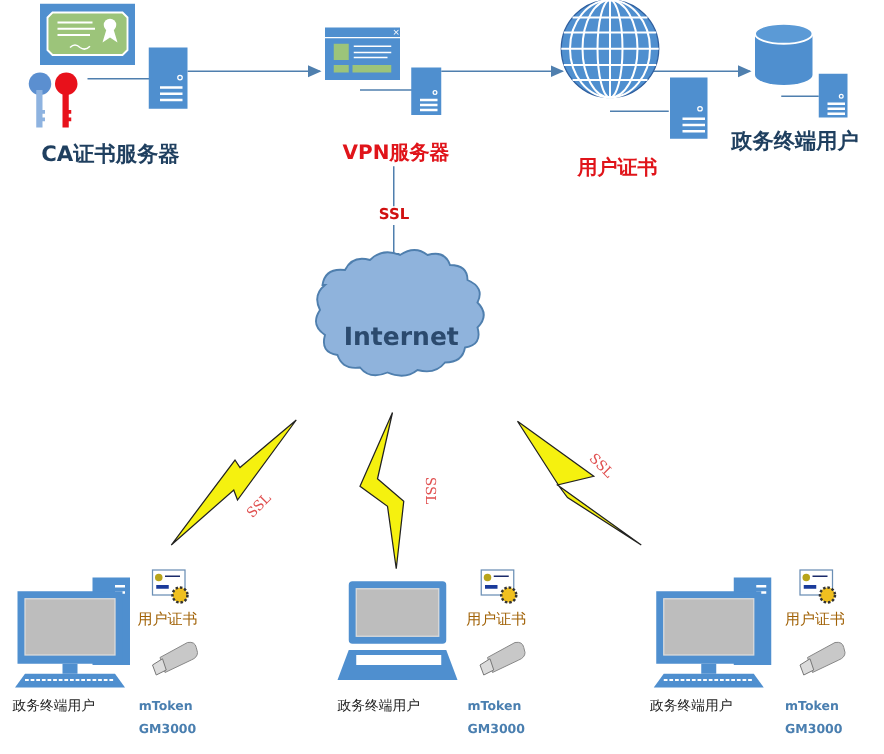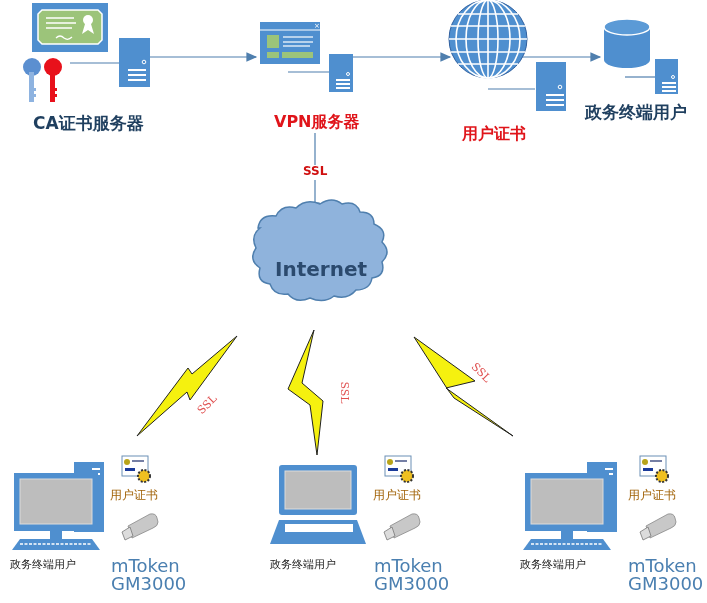--- a/index.html
+++ b/index.html
@@ -7,21 +7,21 @@
          font-family:"DejaVu Sans", "Liberation Sans", sans-serif; }
   .abs { position:absolute; }
   svg.layer { position:absolute; left:0; top:0; }
   .lbl-dark { color:#1f3f5f; font-weight:bold; font-size:17px; white-space:nowrap; }
   .lbl-red  { color:#e0141a; font-weight:bold; font-size:16px; white-space:nowrap; }
   .ssl-top  { color:#d01010; font-weight:bold; font-size:12px; }
   .ssl-bolt { color:#e05050; font-family:"DejaVu Serif","Liberation Serif",serif; font-size:11px; }
   .internet { color:#2b4a6e; font-weight:bold; font-size:20px; }
   .user-lbl { color:#222; font-size:11px; white-space:nowrap; }
   .cert-lbl { color:#a16207; font-size:12px; white-space:nowrap; }
-  .token-lbl { color:#4a7fb0; font-size:18px; line-height:18px; white-space:nowrap; }
+  .token-lbl { color:#4a7fb0; font-size:10px; line-height:18px; white-space:nowrap;font-weight:bold; }
 </style>
 </head>
 <body>
 
 <svg class="layer" width="707" height="603" viewBox="0 0 707 603">
   <defs>
     <marker id="arr" markerWidth="10" markerHeight="10" refX="8" refY="5" orient="auto">
       <path d="M0,1 L9,5 L0,9 Z" fill="#4f7fae"></path>
     </marker>
   </defs>

